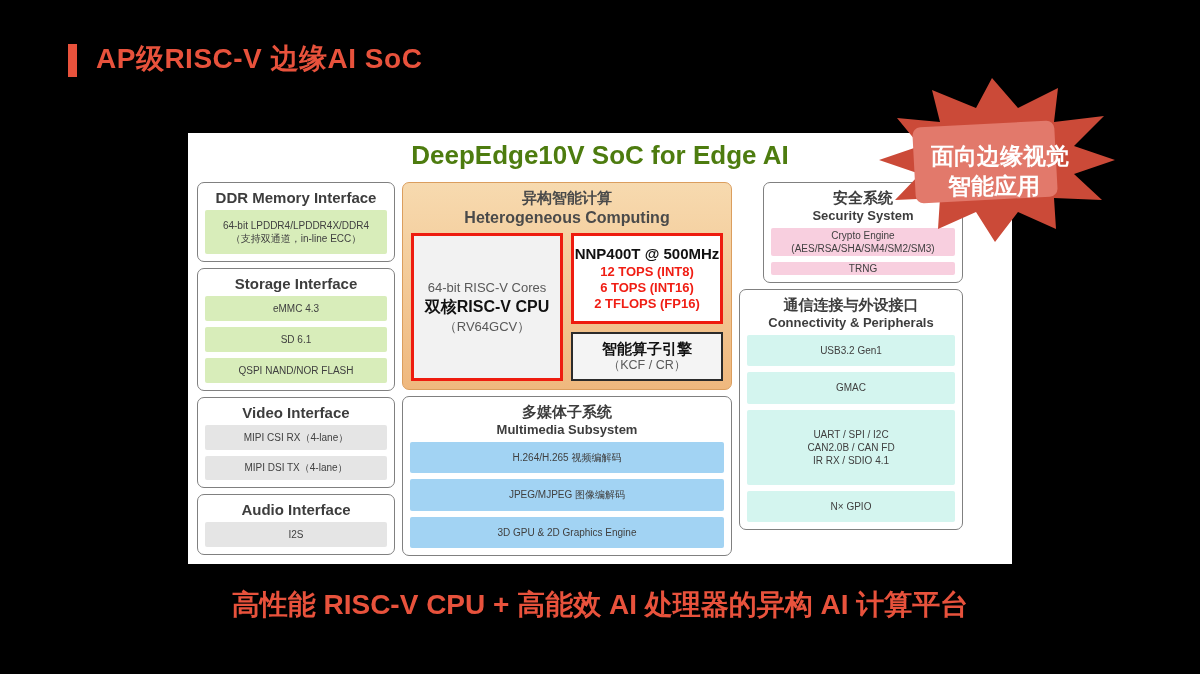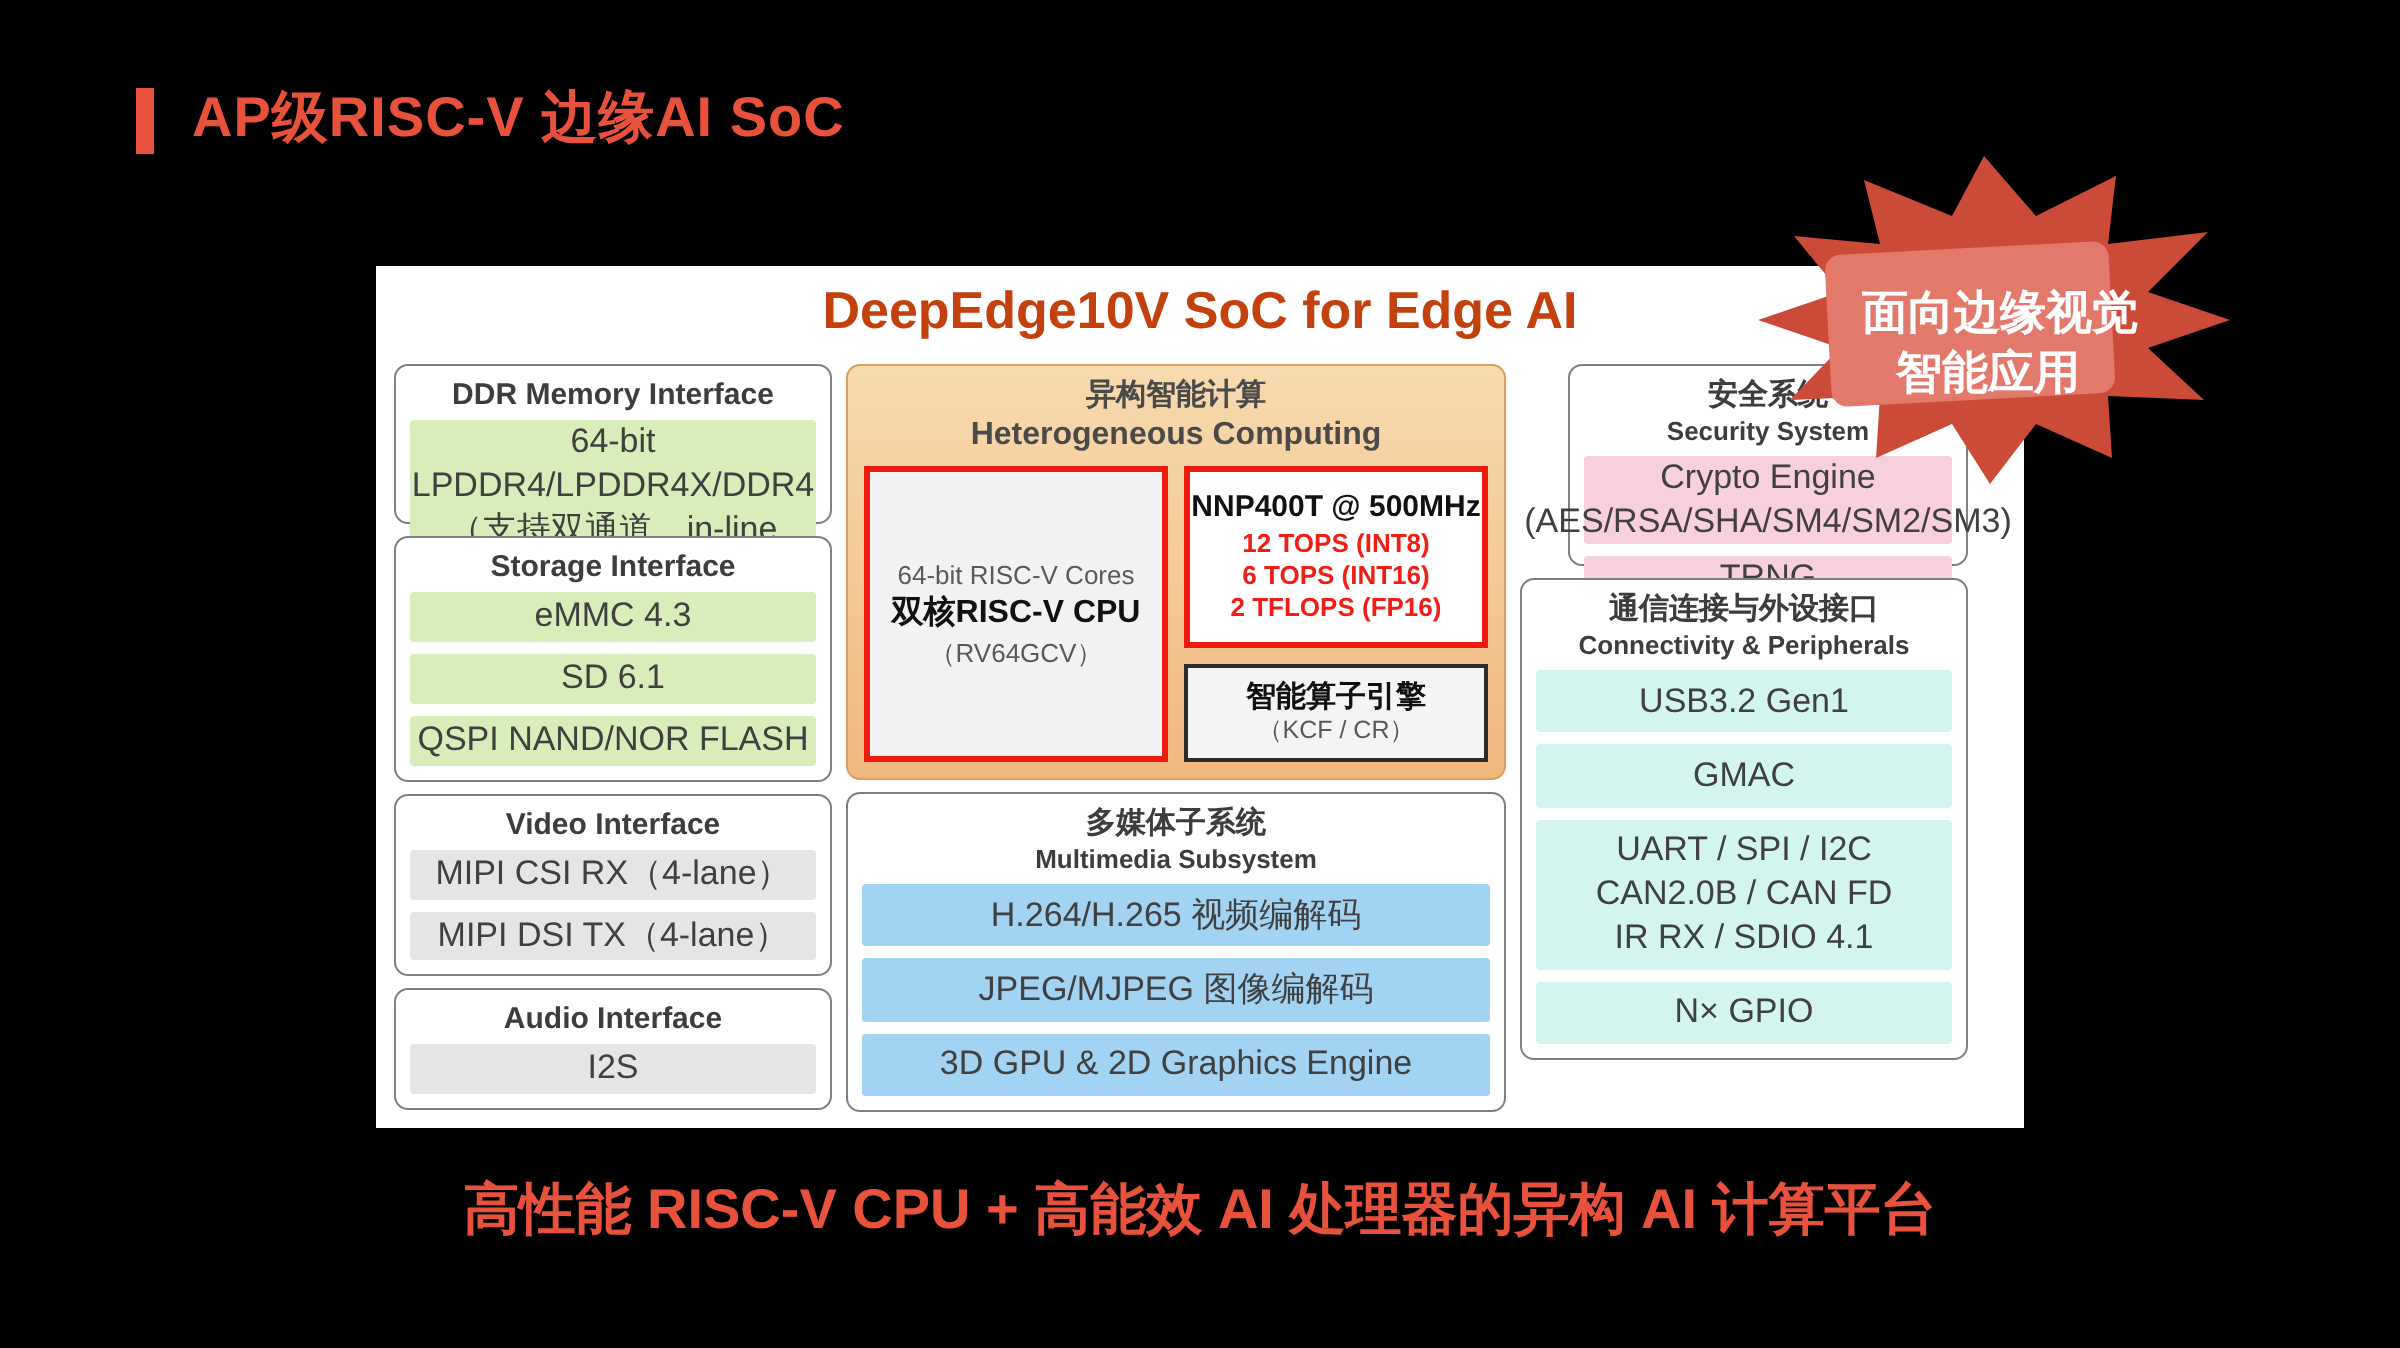--- a/index.html
+++ b/index.html
@@ -5,34 +5,34 @@
   html,body{margin:0;padding:0;}
   body{
     width:1200px;height:674px;position:relative;background:#000;
     font-family:"Liberation Sans","DejaVu Sans",sans-serif;overflow:hidden;
   }
   
   .slide-title-bar{position:absolute;left:68px;top:44px;width:9px;height:33px;background:#E8523C;}
   .slide-title{position:absolute;left:96px;top:40px;font-size:28px;font-weight:bold;color:#E8523C;letter-spacing:.5px;}
   
   .panel{position:absolute;left:188px;top:133px;width:824px;height:431px;background:#fff;}
-  .panel-title{position:absolute;left:0;top:7px;width:100%;text-align:center;font-size:26px;font-weight:bold;color:#c2410c;}
+  .panel-title{position:absolute;left:0;top:7px;width:100%;text-align:center;font-size:26px;font-weight:bold;color:#4d7c0f;}
   .cols{position:absolute;left:9px;top:49px;display:flex;gap:7px;}
   .col{display:flex;flex-direction:column;gap:6px;}
-  .col-left{width:219px;}
+  .col-left{width:198px;}
   .col-center{width:330px;}
   .col-right{width:224px;}
   
   .ifc-box{background:#fff;border:1.5px solid #808080;border-radius:7px;padding:4px 7px 7px;box-sizing:border-box;display:flex;flex-direction:column;}
   .ifc-title{text-align:center;font-weight:bold;font-size:15px;color:#3D3D3D;padding:2px 0 4px;}
   .ifc-title.two-line{line-height:1.25;}
   .ifc-title .en{font-size:13px;}
   .cells{flex:1;display:flex;flex-direction:column;gap:6px;}
   .cell{flex:1;display:flex;flex-direction:column;align-items:center;justify-content:center;
-        font-size:17px;color:#404040;border-radius:2px;line-height:1.3;text-align:center;}
+        font-size:10px;color:#404040;border-radius:2px;line-height:1.3;text-align:center;}
   .cell.green{background:#D8EDBA;}
   .cell.cyan{background:#e5e5e5;text-align:right;}
   .cell.lcyan{background:#D4F5EF;}
   .cell.pink{background:#F8CFDF;}
   .cell.blue{background:#A2D3F3;}
   
   .hetero{height:208px;background:linear-gradient(#F7DAAF,#EFB87E);border:1.5px solid #DB9E5E;border-radius:7px;
           padding:5px 8px 8px;box-sizing:border-box;display:flex;flex-direction:column;}
   .hetero-title{text-align:center;font-weight:bold;color:#4A4A4A;font-size:15px;line-height:1.3;padding-bottom:5px;}
   .hetero-title .en{font-size:16px;}

